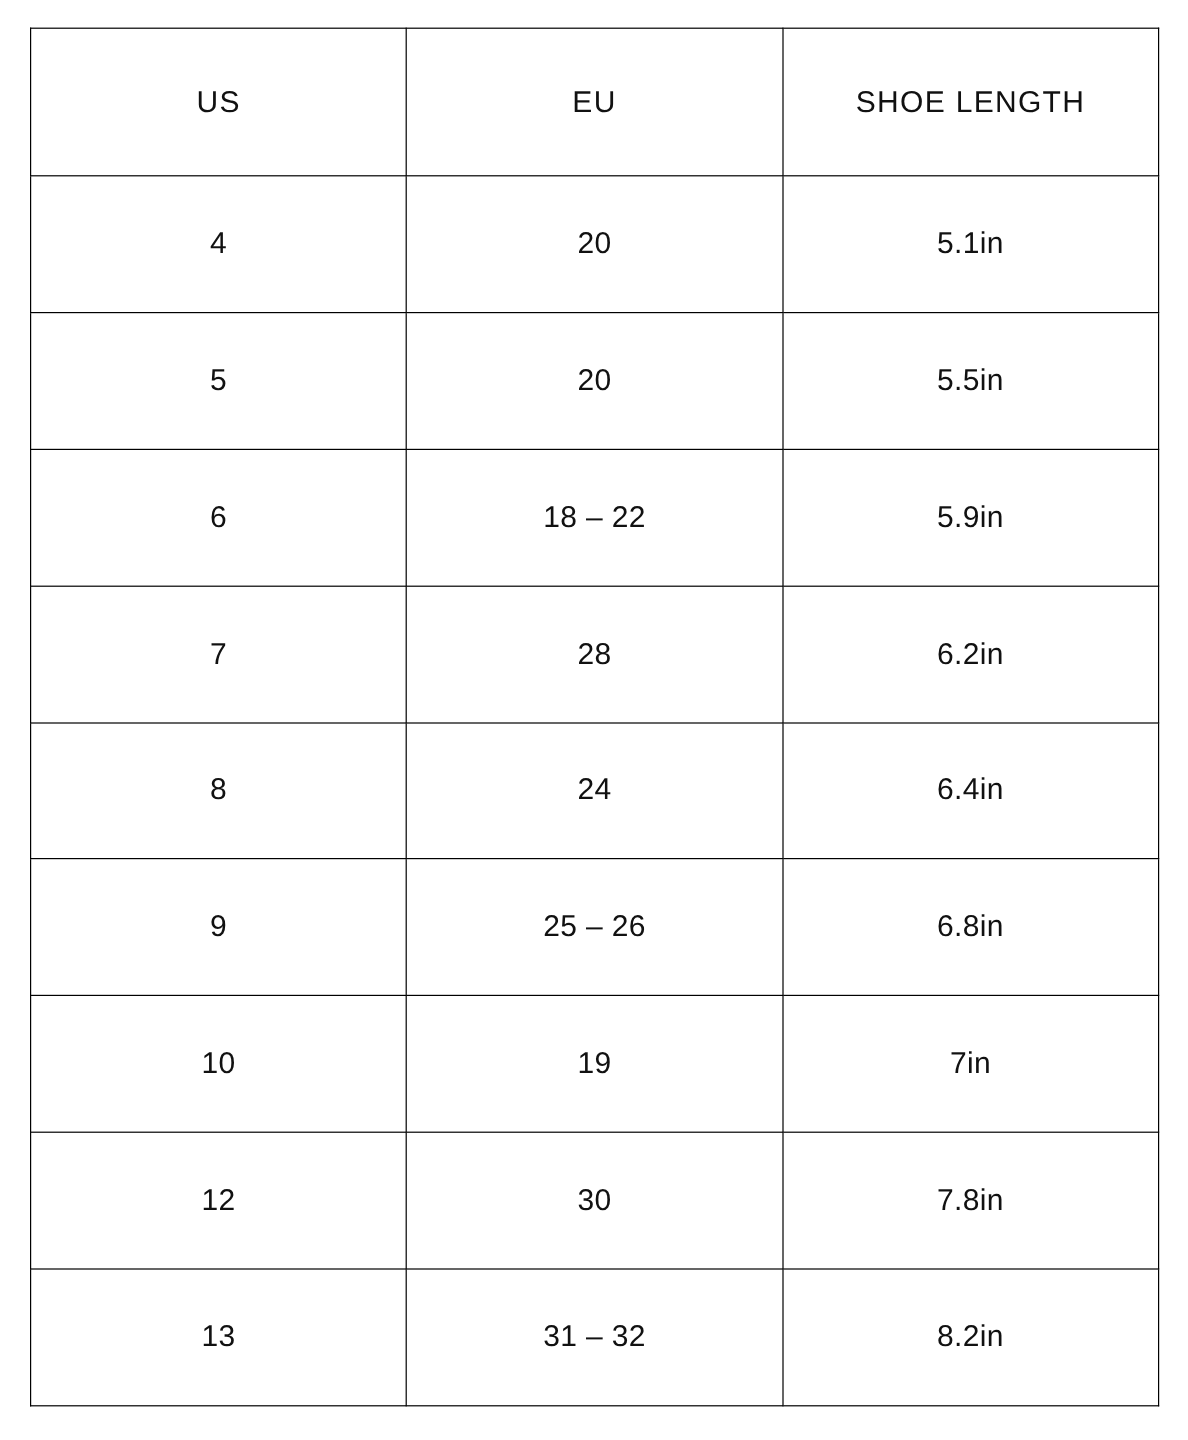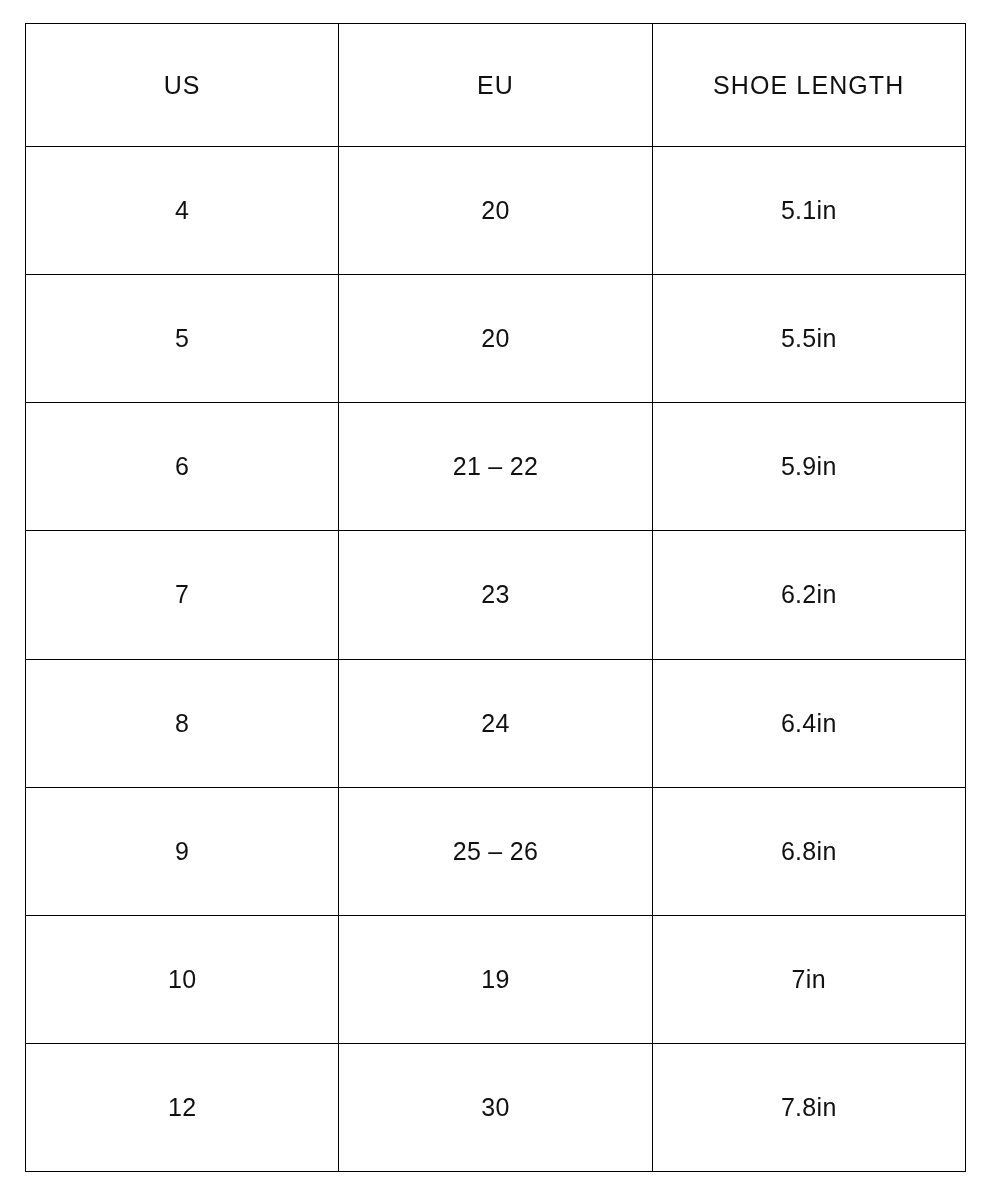--- a/index.html
+++ b/index.html
@@ -117,32 +117,32 @@
           </td>
         <td>
             <span class="cell-inner">5.5in</span>
           </td>
       </tr>
       <tr>
         <td>
             <span class="cell-inner">6</span>
           </td>
         <td>
-            <span class="cell-inner">21 – 22</span>
+            <span class="cell-inner">18 – 22</span>
           </td>
         <td>
             <span class="cell-inner">5.9in</span>
           </td>
       </tr>
       <tr>
         <td>
             <span class="cell-inner">7</span>
           </td>
         <td>
-            <span class="cell-inner">23</span>
+            <span class="cell-inner">28</span>
           </td>
         <td>
             <span class="cell-inner">6.2in</span>
           </td>
       </tr>
       <tr>
         <td>
             <span class="cell-inner">8</span>
           </td>
         <td>
@@ -176,18 +176,29 @@
       </tr>
       <tr>
         <td>
             <span class="cell-inner">12</span>
           </td>
         <td>
             <span class="cell-inner">30</span>
           </td>
         <td>
             <span class="cell-inner">7.8in</span>
+          </td>
+      </tr>
+      <tr>
+        <td>
+            <span class="cell-inner">13</span>
+          </td>
+        <td>
+            <span class="cell-inner">31 – 32</span>
+          </td>
+        <td>
+            <span class="cell-inner">8.2in</span>
           </td>
       </tr>
     </tbody>
   </table>
 
 </div>
 
 </body></html>

